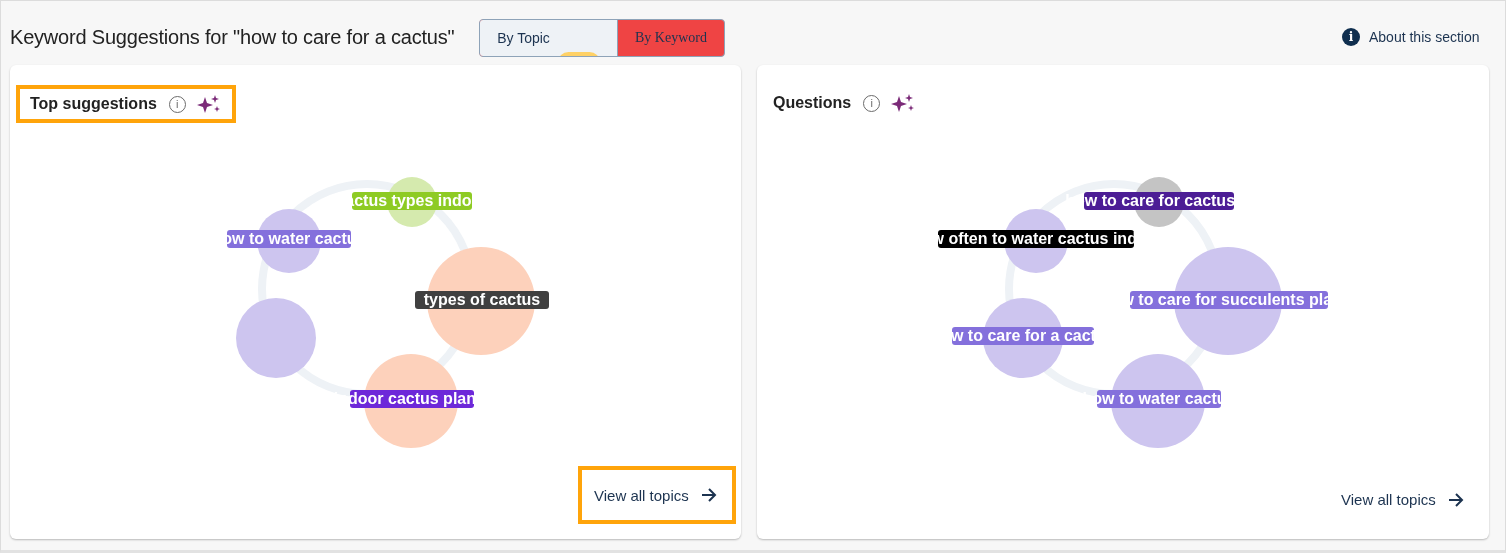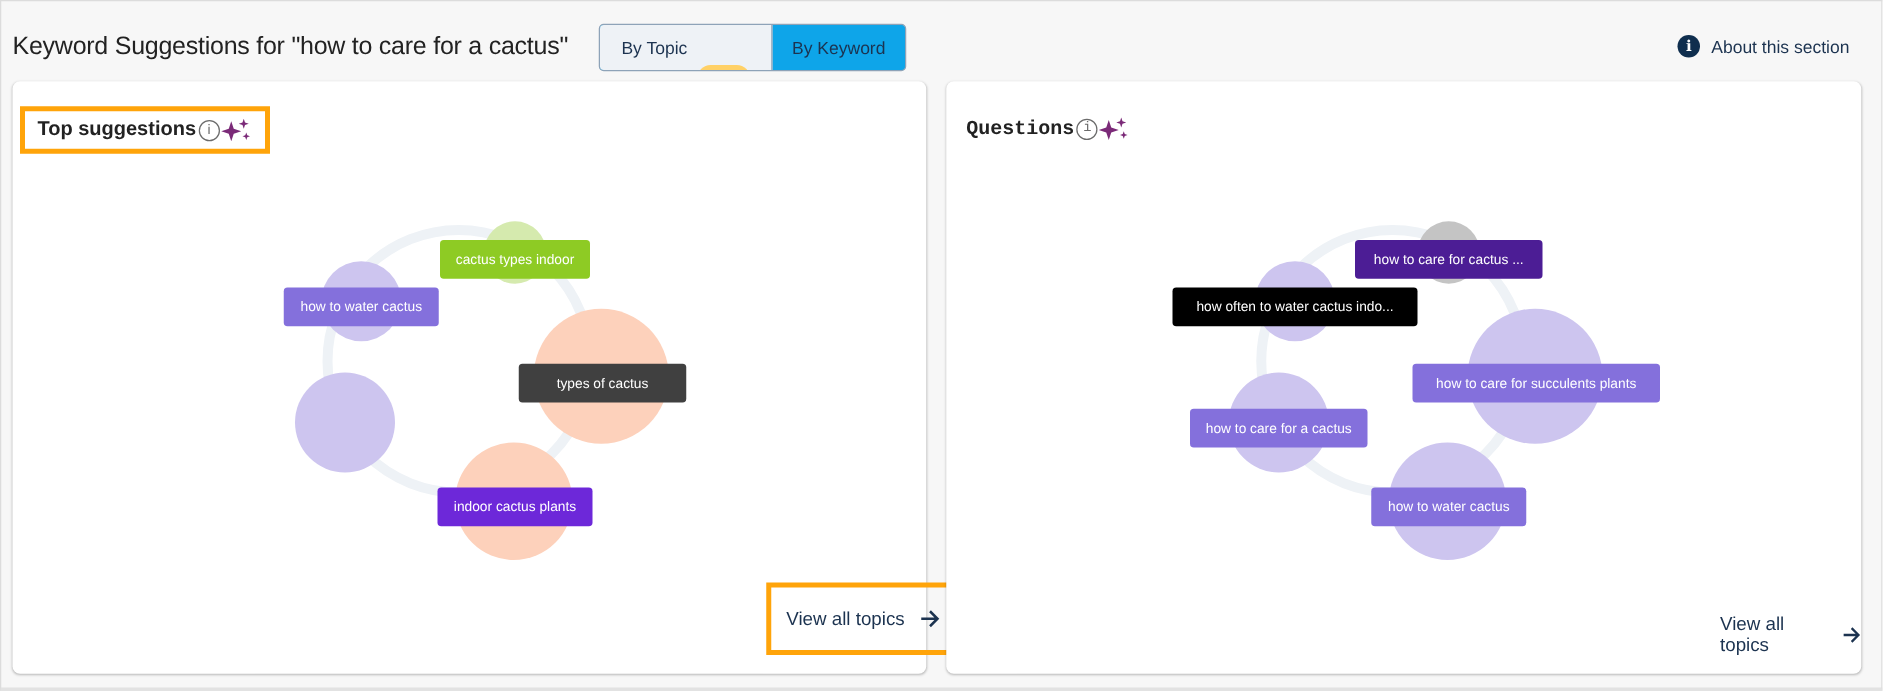--- a/index.html
+++ b/index.html
@@ -14,71 +14,70 @@
     position: absolute; left: 0; top: 0; width: 1506px; height: 553px;
     border: 1px solid #dcdcdc; border-bottom-width: 3px; border-bottom-color:#e2e2e2;
   }
   .page-title {
     position: absolute; left: 10px; top: 26px;
     font-size: 20px; font-weight: 500; color: #222; letter-spacing: -0.2px;
   }
   .toggle {
     position: absolute; left: 479px; top: 19px; height: 38px; width: 246px;
     display: flex; border: 1px solid #8ea3b8; border-radius: 4px; overflow: hidden;
-    background: #0ea5e9;
+    background: #ef4444;
   }
   .toggle-btn {
     display: flex; align-items: center; justify-content: center;
     font-size: 14px; color: #1c3350; cursor: pointer;
   }
   .toggle-btn.active { background: #eef2f6; width: 138px; border-right: 1px solid #8ea3b8; gap: 8px; }
-  .toggle-btn.inactive { flex: 1; }
+  .toggle-btn.inactive { flex: 1; font-family: Liberation Serif, serif; }
   .badge-new {
     background: #ffd166; color: #1c3350; font-size: 13px;
     border-radius: 12px; padding: 3px 8px; margin-top: 48px;
   }
   .about {
     position: absolute; left: 1342px; top: 28px; display: flex; align-items: center; gap: 9px;
     font-size: 14px; color: #1c3350; cursor: pointer;
   }
   .about-icon {
     width: 18px; height: 18px; border-radius: 50%; background: #0f2e4e; color: #fff;
     font-size: 12px; font-weight: bold; display: flex; align-items: center; justify-content: center;
     font-family: "DejaVu Serif", serif;
   }
   .card {
     position: absolute; top: 65px; height: 474px; background: #fff;
     border-radius: 6px; box-shadow: 0 1px 2px rgba(0,0,0,0.25);
   }
   .card.left { left: 10px; width: 731px; }
   .card.right { left: 757px; width: 732px; }
   .card-header {
-    position: absolute; top: 28px; display: flex; align-items: center; 
+    position: absolute; top: 28px; display: flex; align-items: center; gap: 10px;
     font-size: 16px; font-weight: bold; color: #222;
   }
   .card.left .card-header { left: 6px; padding: 4px 10px; border: 4px solid #ffa40a; height: 38px; top: 20px; }
-  .card.right .card-header { left: 16px; top: 28px; font-family: Liberation Mono, monospace; }
+  .card.right .card-header { left: 16px; top: 28px; }
   .info-outline {
     width: 17px; height: 17px; border-radius: 50%; border: 1.5px solid #6b6b6b; color: #6b6b6b;
     font-size: 11px; display: flex; align-items: center; justify-content: center; font-weight: normal;
     margin-left: 2px;
   }
   .sparkle { width: 26px; height: 20px; display: inline-block; }
   .viz { position: absolute; left: 0; top: 0; width: 100%; height: 100%; pointer-events: none; }
   .viz * { pointer-events: auto; }
   .bubble { position: absolute; border-radius: 50%; }
   .tag {
-    position: absolute; height: 31px; border-radius: 3px; color: #fff; font-size: 11px; font-weight: normal;
+    position: absolute; height: 18px; border-radius: 3px; color: #fff; font-size: 16px; font-weight: bold;
     display: flex; align-items: center; justify-content: center; white-space: nowrap; padding: 0 8px;
     cursor: pointer;
   }
   .view-all {
     position: absolute; display: flex; align-items: center; gap: 12px; font-size: 15px; color: #1c3350;
     cursor: pointer;
-    margin-left: 35px;
   }
   .card.left .view-all { left: 568px; top: 401px; width: 158px; height: 58px; border: 4px solid #ffa40a; padding-left: 12px; }
   .card.right .view-all { left: 584px; top: 426px; }
   .arrow { width: 16px; height: 14px; }
 </style>
 </head>
 <body>
 
 <div class="frame"></div>
 

